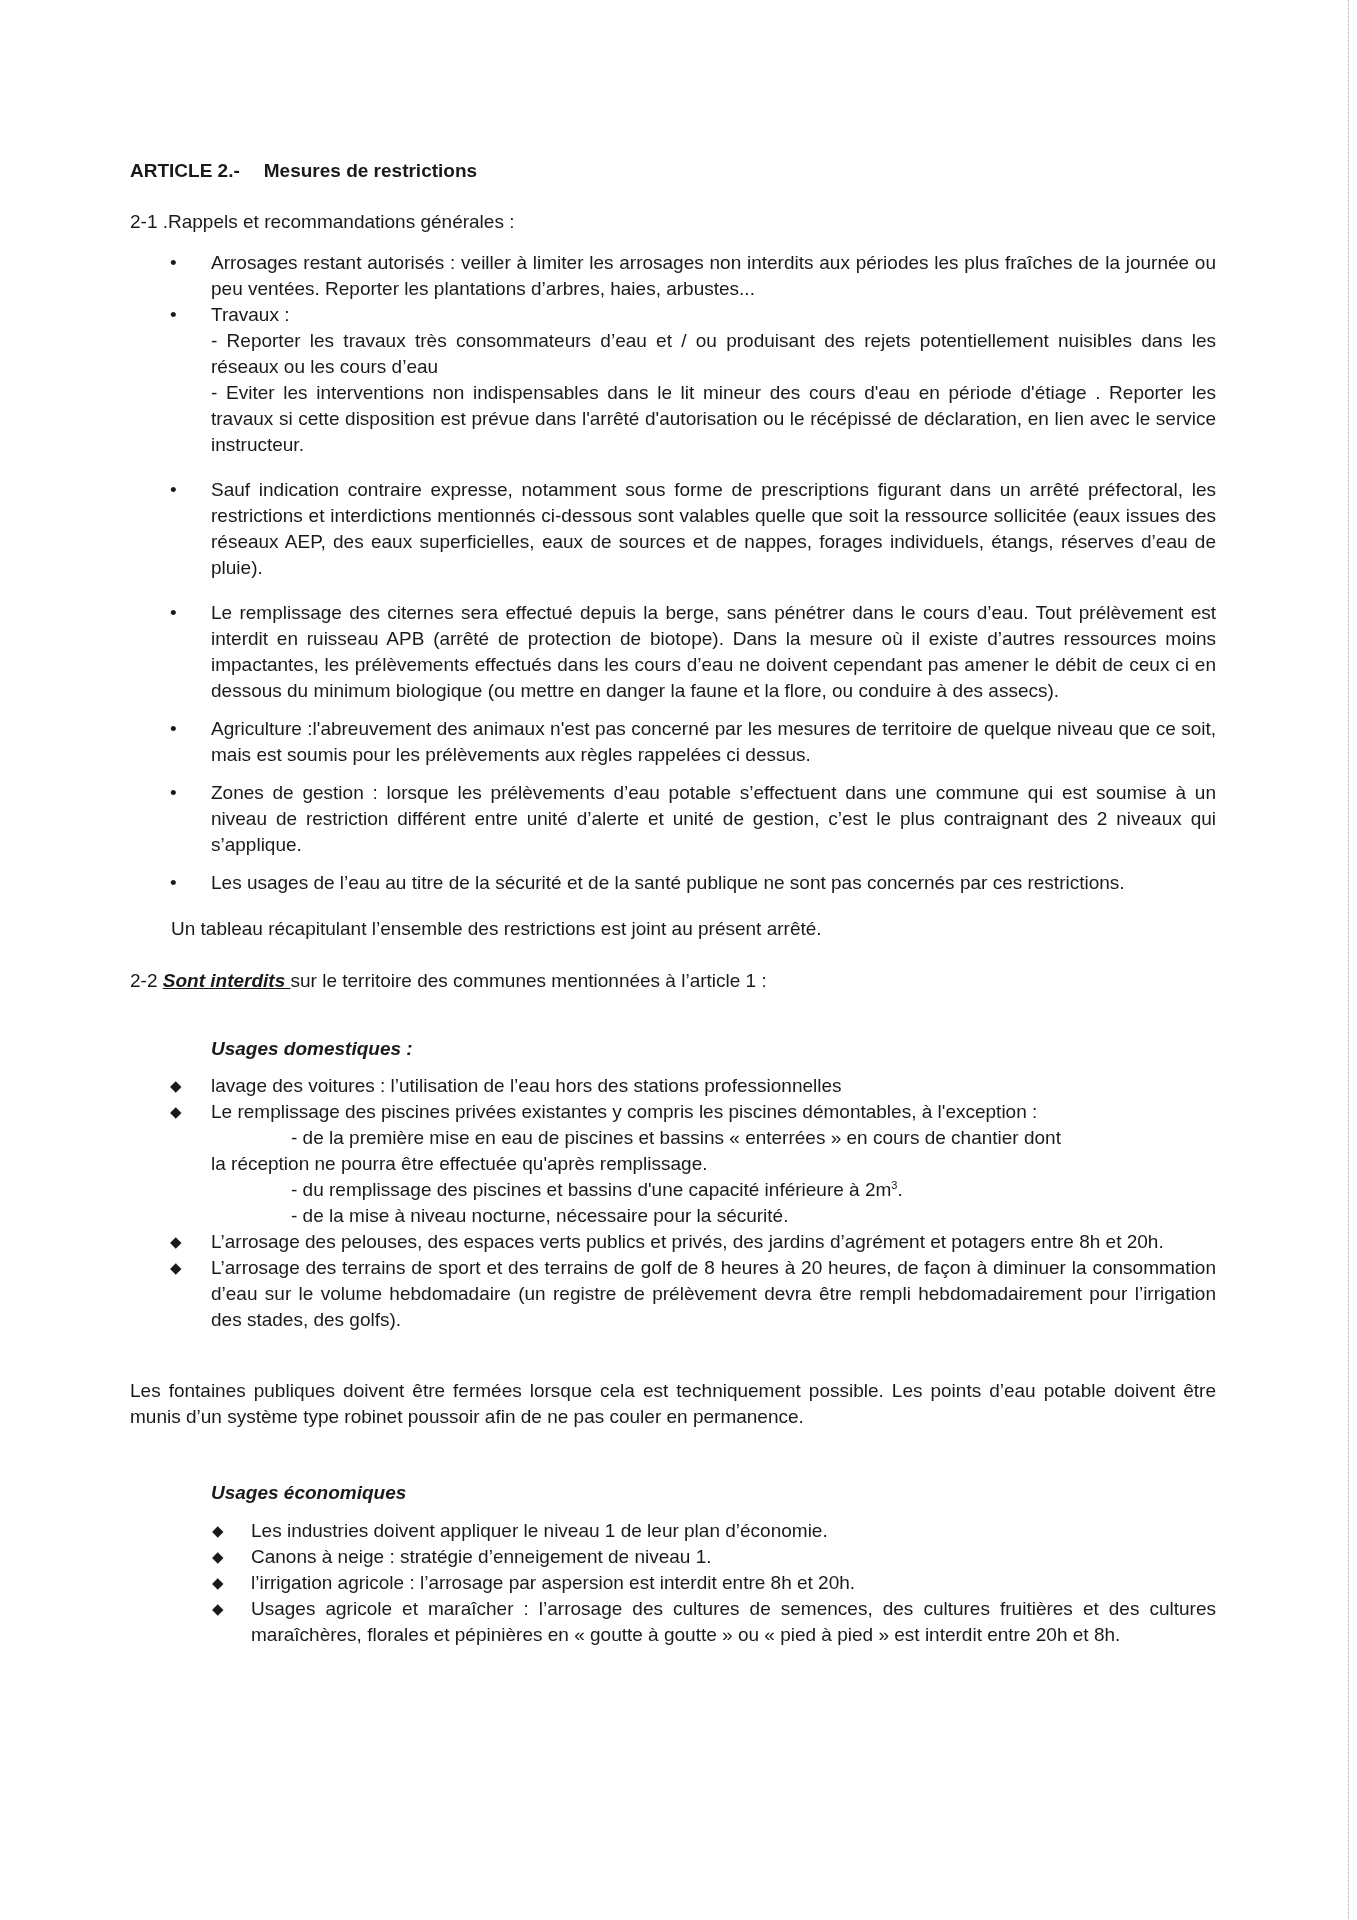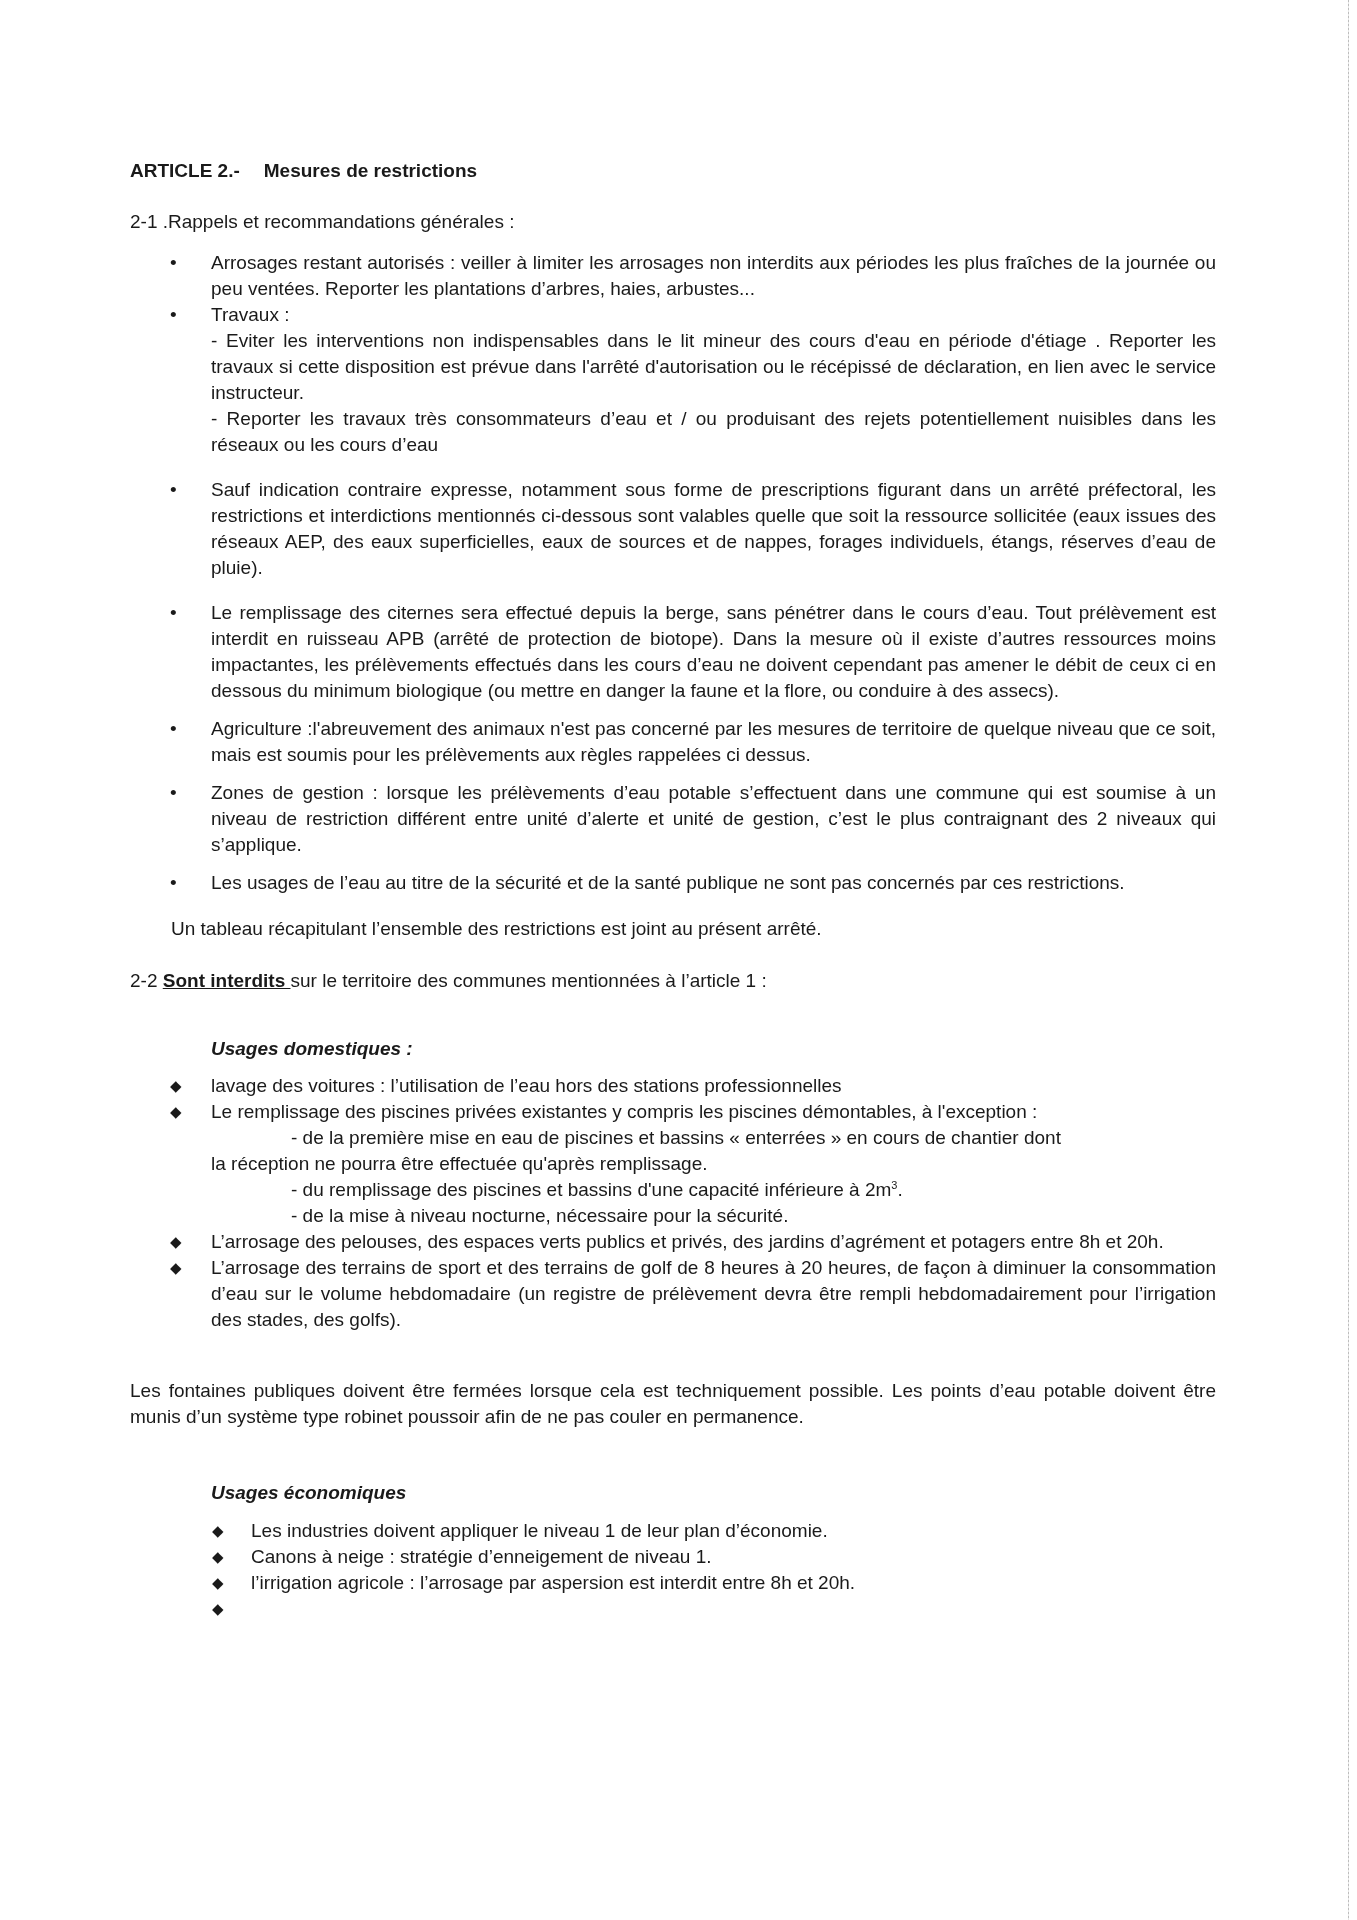--- a/index.html
+++ b/index.html
@@ -15,21 +15,21 @@
   ul { list-style:none; margin:0; padding:0; }
   .b-list { margin-top:15px; }
   .b-list li { position:relative; padding-left:81px; text-align:justify; }
   .b-list li .dot { position:absolute; left:40px; top:0; }
   .gap13 { margin-top:12px; }
   .gap20 { margin-top:19px; }
   .summary { padding-left:41px;margin-top:20px; }
   .j { text-align:justify; }
   .sub { display:block; }
   .sub-ind { display:block; padding-left:80px; }
-  .u { font-weight:bold; text-decoration:underline; }
+  .u { font-weight:bold; text-decoration:underline;font-style:italic; }
   .usage-title { font-weight:bold; font-style:italic; padding-left:81px; margin-top:42px; }
   .d-list { margin-top:11px; }
   .d-list li { position:relative; padding-left:81px; text-align:justify; }
   .d-list li .dia { position:absolute; left:40px; top:0; font-size:15px; }
   .fontaines { margin-top:45px; }
   .eco-title { margin-top:50px; }
   .e-list { margin-top:12px; }
   .e-list li { position:relative; padding-left:121px; text-align:justify; }
   .e-list li .dia { position:absolute; left:82px; top:0; font-size:15px; }
   sup { font-size:11px; line-height:0; }
@@ -47,22 +47,22 @@
     <div class="sec">2-1 .Rappels et recommandations générales :</div>
 
     <ul class="b-list">
       <li>
         <span class="dot">•</span>
         <span>Arrosages restant autorisés : veiller à limiter les arrosages non interdits aux périodes les plus fraîches de la journée ou peu ventées. Reporter les plantations d’arbres, haies, arbustes...</span>
       </li>
       <li>
         <span class="dot">•</span>
         <span>Travaux :</span>
+        <span class="sub">-  Reporter les travaux très consommateurs d’eau et / ou produisant des rejets potentiellement nuisibles dans les réseaux ou les cours d’eau</span>
         <span class="sub">- Eviter les interventions non indispensables dans le lit mineur des cours d'eau en période d'étiage . Reporter les travaux si cette disposition est prévue dans l'arrêté d'autorisation ou le récépissé de déclaration, en lien avec le service instructeur.</span>
-        <span class="sub">-  Reporter les travaux très consommateurs d’eau et / ou produisant des rejets potentiellement nuisibles dans les réseaux ou les cours d’eau</span>
       </li>
       <li class="gap20">
         <span class="dot">•</span>
         <span>Sauf indication contraire expresse, notamment sous forme de prescriptions figurant dans un arrêté préfectoral, les restrictions et interdictions mentionnés ci-dessous sont valables quelle que soit la ressource sollicitée (eaux issues des réseaux AEP, des eaux superficielles, eaux de sources et de nappes, forages individuels, étangs, réserves d’eau de pluie).</span>
       </li>
       <li class="gap20">
         <span class="dot">•</span>
         <span> Le remplissage des citernes sera effectué depuis la berge, sans pénétrer dans le cours d’eau. Tout prélèvement est interdit en ruisseau APB (arrêté de protection de biotope). Dans la mesure où il existe d’autres ressources moins impactantes, les prélèvements effectués dans les cours d’eau ne doivent cependant pas amener le débit de ceux ci en dessous du minimum biologique (ou mettre en danger la faune et la flore, ou conduire à des assecs).</span>
       </li>
       <li class="gap13">
@@ -119,17 +119,18 @@
       <li>
         <span class="dia">◆</span>
         <span>Canons à neige : stratégie d’enneigement de niveau 1.</span>
       </li>
       <li>
         <span class="dia">◆</span>
         <span>l’irrigation agricole : l’arrosage par aspersion est interdit entre 8h et 20h.</span>
       </li>
       <li>
         <span class="dia">◆</span>
+        <span>Usages agricole et maraîcher : l’arrosage des cultures de semences, des cultures fruitières et des cultures maraîchères, florales et pépinières en « goutte à goutte » ou « pied à pied » est interdit entre 20h et 8h.</span>
       </li>
     </ul>
 
   </div>
 </div>
 
 </body></html>

